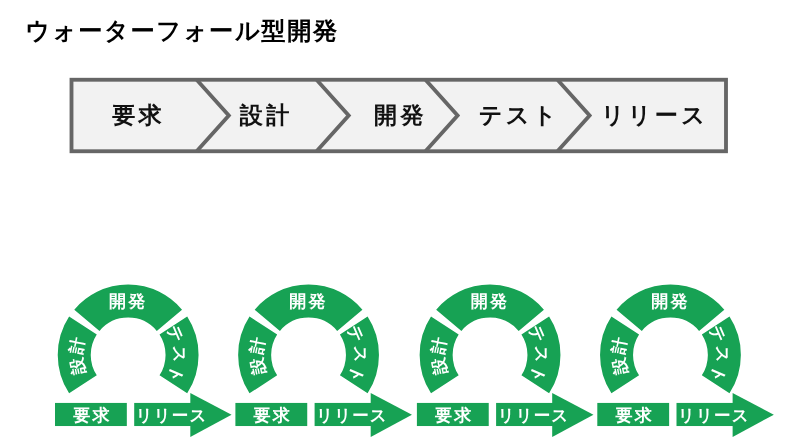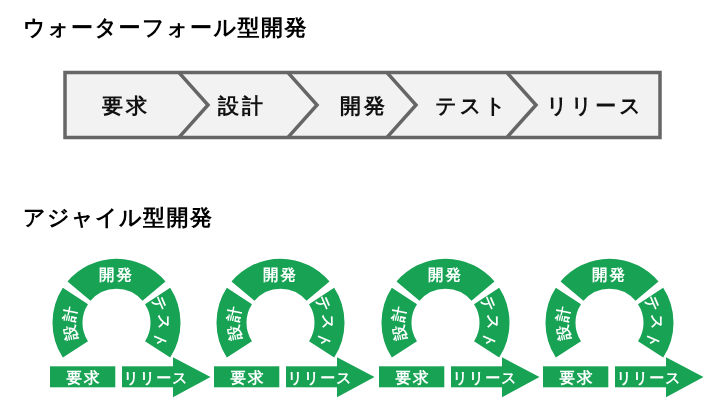--- a/index.html
+++ b/index.html
@@ -32,21 +32,20 @@
         <path d="M 324 2.7 L 353 35 L 324 67.3" fill="none" stroke="#666666" stroke-width="3.5"></path>
         <path d="M 444 2.7 L 473 35 L 444 67.3" fill="none" stroke="#666666" stroke-width="3.5"></path>
         <text x="63" y="35" text-anchor="middle" dominant-baseline="central" font-size="21" letter-spacing="3" fill="#111111">要求</text>
         <text x="179" y="35" text-anchor="middle" dominant-baseline="central" font-size="21" letter-spacing="3" fill="#111111">設計</text>
         <text x="301" y="35" text-anchor="middle" dominant-baseline="central" font-size="21" letter-spacing="3" fill="#111111">開発</text>
         <text x="409" y="35" text-anchor="middle" dominant-baseline="central" font-size="21" letter-spacing="3" fill="#111111">テスト</text>
         <text x="532" y="35" text-anchor="middle" dominant-baseline="central" font-size="21" letter-spacing="3" fill="#111111">リリース</text>
       </svg>
     </div>
 
-  <h2 class="sec-title" id="agile-title">アジャイル型開発</h2>
 
   <div id="agile-row">
       <div class="unit" style="left: 45px;">
         <svg width="167" height="147" viewBox="0 0 167 147">
           <defs>
             <path id="tp-test-0" d="M 106.7 44.8 A 42 42 0 0 1 106.7 90.6" fill="none"></path>
             <path id="tp-design-0" d="M 36.3 90.6 A 42 42 0 0 1 36.3 44.8" fill="none"></path>
           </defs>
           <path d="M 34 36.2 A 49 49 0 0 1 109 36.2" fill="none" stroke="#17A254" stroke-width="30"></path>
           <path d="M 112.6 41 A 49 49 0 0 1 112.6 94.4" fill="none" stroke="#17A254" stroke-width="30"></path>

